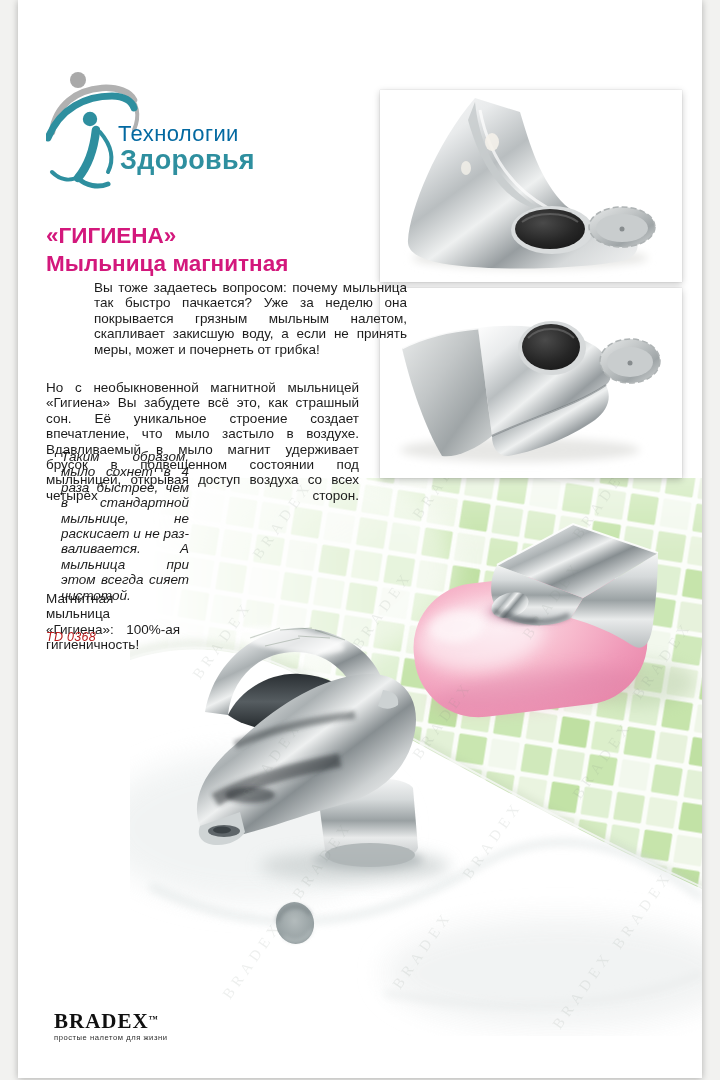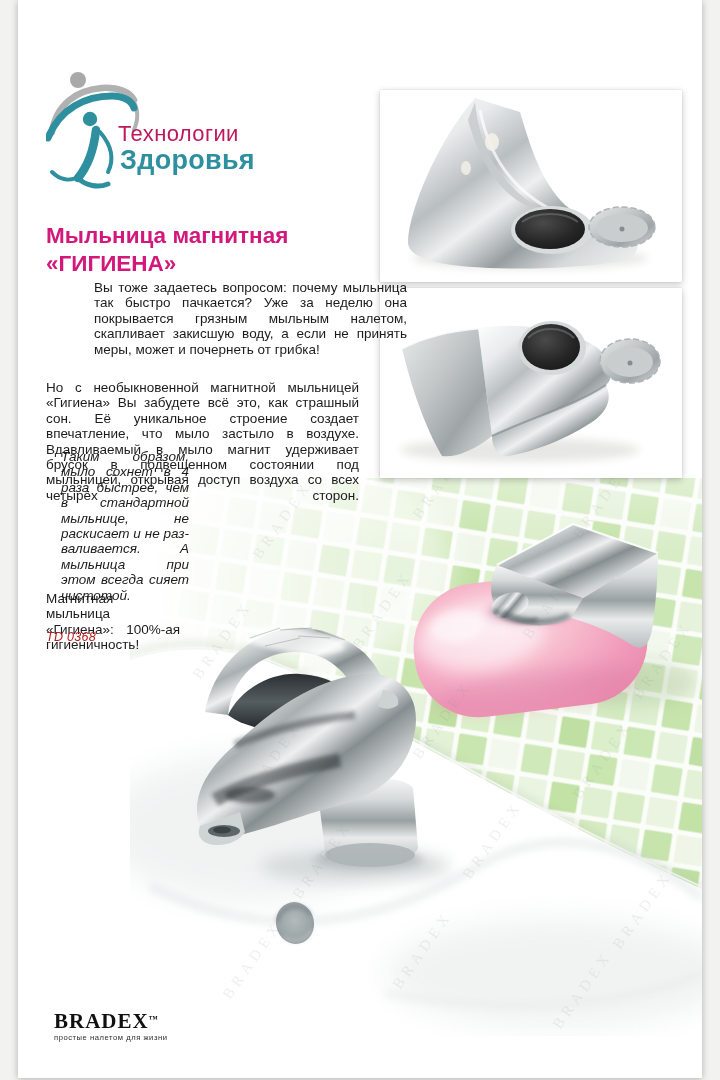--- a/index.html
+++ b/index.html
@@ -6,21 +6,21 @@
   body{
     width:720px;height:1080px;position:relative;overflow:hidden;
     background:#f2f2f0;
     font-family:"Liberation Sans",sans-serif;
   }
   .abs{position:absolute;}
   .page{
     left:18px;top:0;width:684px;height:1078px;background:#ffffff;
     box-shadow:0 1px 7px rgba(0,0,0,.28);
   }
-  .logo-text1{left:118px;top:121px;font-size:22px;letter-spacing:.4px;color:#be185d;}
+  .logo-text1{left:118px;top:121px;font-size:22px;letter-spacing:.4px;color:#0369a1;}
   .logo-text2{left:120px;top:145px;font-size:27px;font-weight:bold;letter-spacing:.3px;color:#2e8f9f;text-align:center;}
   .title{left:46px;top:222px;width:330px;font-size:22.5px;line-height:27.5px;font-weight:bold;color:#d3187c;}
   .body-text{font-size:13.5px;line-height:15.4px;color:#1c1c1c;text-align:justify;}
   .p1{left:46px;top:280px;width:313px;margin-left:48px;}
   .p2{left:46px;top:358px;width:313px;text-align-last:justify;margin-top:22px;}
   .p3{left:61px;top:449px;width:128px;font-style:italic;}
   .p4{left:46px;top:591px;width:134px;}
   .code{left:46px;top:630px;font-size:12.5px;font-style:italic;color:#b91c1c;letter-spacing:.3px;}
   .photo{background:#fff;box-shadow:0 0 1px rgba(0,0,0,.2),0 2px 7px rgba(0,0,0,.22);}
   .photo1{left:380px;top:90px;width:302px;height:192px;}
@@ -275,22 +275,22 @@
     <path d="M50,70 C48,88 42,106 32,118" stroke="#2e8f9f" stroke-width="8.5"></path>
     <path d="M32,118 C40,126 52,128 62,124" stroke="#2e8f9f" stroke-width="5"></path>
     <path d="M34,116 C24,122 14,120 6,112" stroke="#2e8f9f" stroke-width="4"></path>
     <path d="M54,72 C66,86 68,100 62,112" stroke="#2e8f9f" stroke-width="4"></path>
   </g>
 </svg>
 <div class="abs logo-text1">Технологии</div>
 <div class="abs logo-text2">Здоровья</div>
 
 <div class="abs title">
+  <div>«ГИГИЕНА»</div>
   <div>Мыльница магнитная</div>
-  <div>«ГИГИЕНА»</div>
 </div>
 
 <div class="abs body-text p1">Вы тоже задаетесь вопросом: почему мыльница так быстро пачкается? Уже за неделю она покрывается грязным мыльным налетом, скапливает закисшую воду, а если не принять меры, может и почернеть от грибка!</div>
 <div class="abs body-text p2">Но с необыкновенной магнитной мыльницей «Гигиена» Вы забудете всё это, как страшный сон. Её уникальное строение создает впечатление, что мыло застыло в воздухе. Вдавливаемый в мыло магнит удерживает брусок в подвешенном состоянии под мыльницей, открывая доступ воздуха со всех четырёх сторон.</div>
 <div class="abs body-text p3">Таким образом, мыло сохнет в 4 раза быс­трее, чем в стандар­тной мыльнице, не раскисает и не раз­валивается. А мыль­ница при этом всегда сияет чистотой.</div>
 <div class="abs body-text p4">Магнитная мыльница «Гигиена»: 100%-ая гигиеничность!</div>
 <div class="abs code">TD 0368</div>
 
 <div class="abs brand">
   <div class="brand-name"><span>BRADEX</span><span class="brand-tm">™</span></div>

